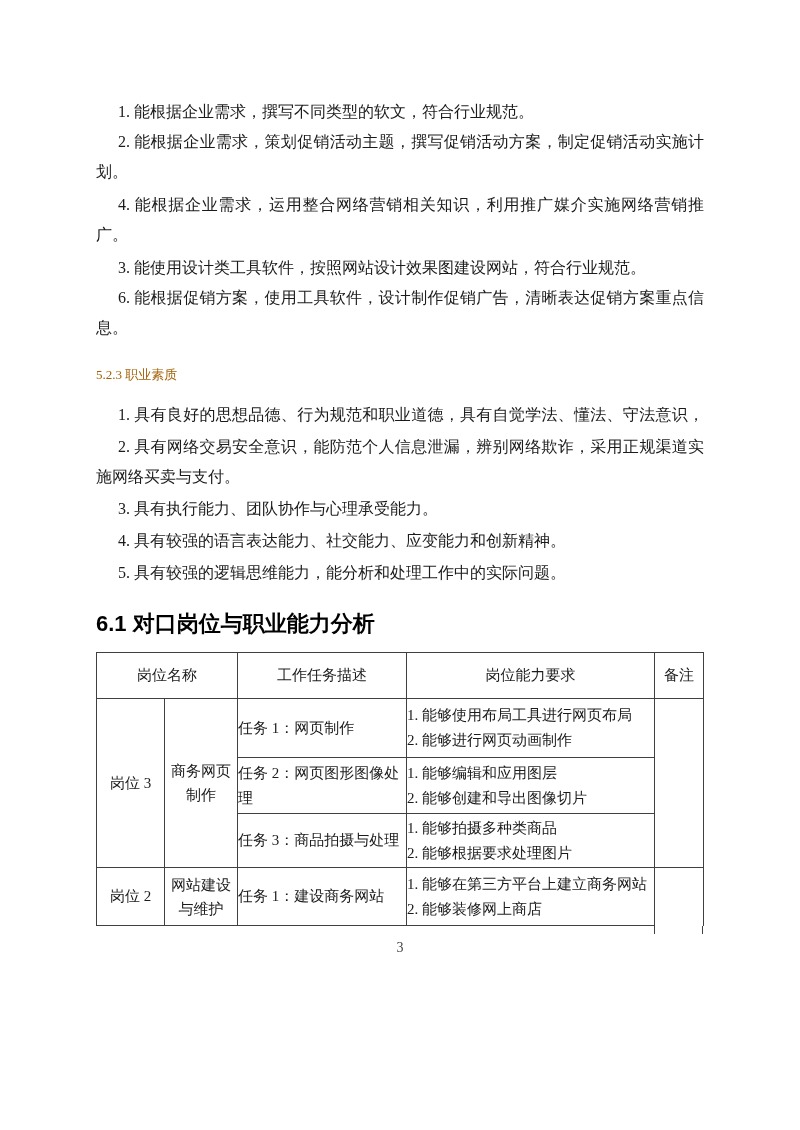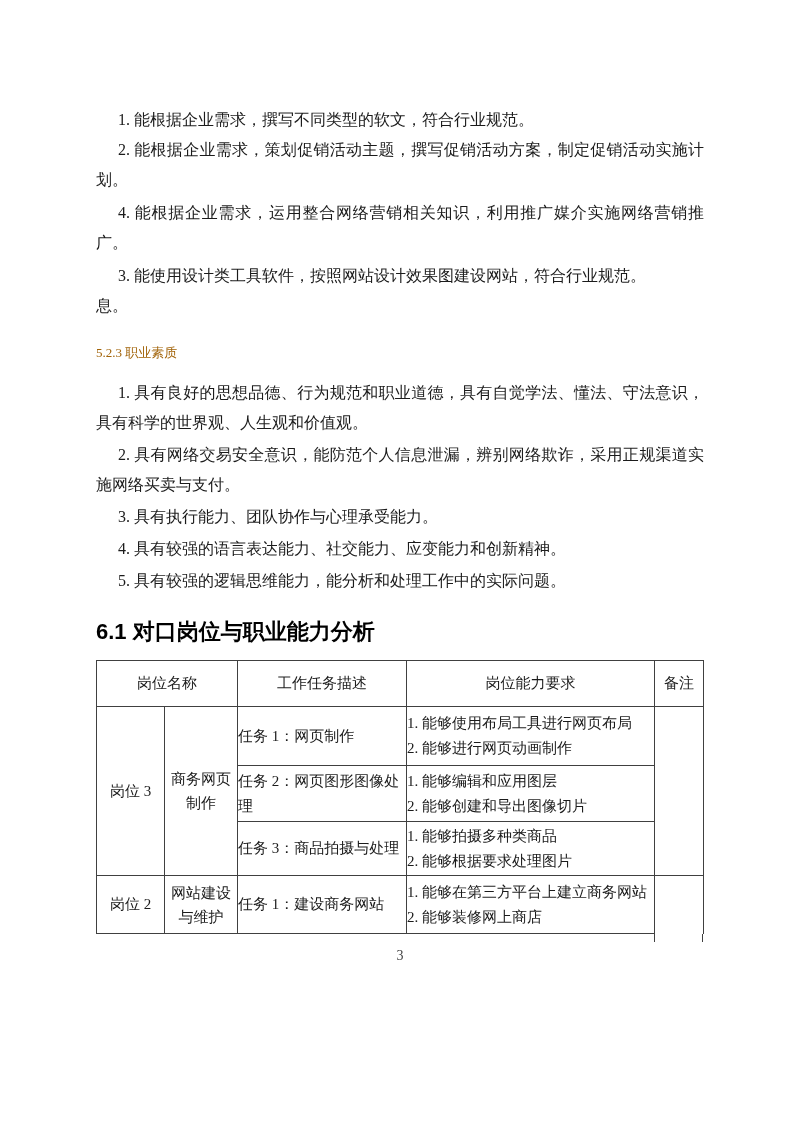--- a/index.html
+++ b/index.html
@@ -4,21 +4,21 @@
 <style>
   html,body{margin:0;padding:0;background:#ffffff;}
   .page{
     position:relative;
     width:800px;height:1130px;
     background:#ffffff;
     color:#1b1b1b;
     font-family:"Liberation Serif","DejaVu Serif",serif;
     overflow:hidden;
   }
-  .content{width:608px;margin:8px auto;padding-top:97px;}
+  .content{width:608px;margin:0 auto;padding-top:97px;}
 
   .par{font-size:16px;margin:0;}
   .par.mb3{margin-bottom:3px;}
   .par.mb2{margin-bottom:2px;}
   .line{
     line-height:30px;
     white-space:nowrap;
     text-align:left;
   }
   .line.first{text-indent:22px;}
@@ -103,28 +103,28 @@
       <div class="line">划。</div>
     </div>
     <div class="par mb3">
       <div class="line first full">4. 能根据企业需求，运用整合网络营销相关知识，利用推广媒介实施网络营销推</div>
       <div class="line">广。</div>
     </div>
     <div class="par">
       <div class="line first">3. 能使用设计类工具软件，按照网站设计效果图建设网站，符合行业规范。</div>
     </div>
     <div class="par">
+      <div class="line first full">6. 能根据促销方案，使用工具软件，设计制作促销广告，清晰表达促销方案重点信</div>
       <div class="line">息。</div>
     </div>
 
     <h3 class="h523">5.2.3 职业素质</h3>
 
     <div class="par mb2">
       <div class="line first full">1. 具有良好的思想品德、行为规范和职业道德，具有自觉学法、懂法、守法意识，</div>
-      <div class="line">具有科学的世界观、人生观和价值观。</div>
     </div>
     <div class="par mb2">
       <div class="line first full">2. 具有网络交易安全意识，能防范个人信息泄漏，辨别网络欺诈，采用正规渠道实</div>
       <div class="line">施网络买卖与支付。</div>
     </div>
     <div class="par mb2">
       <div class="line first">3. 具有执行能力、团队协作与心理承受能力。</div>
     </div>
     <div class="par mb2">
       <div class="line first">4. 具有较强的语言表达能力、社交能力、应变能力和创新精神。</div>

